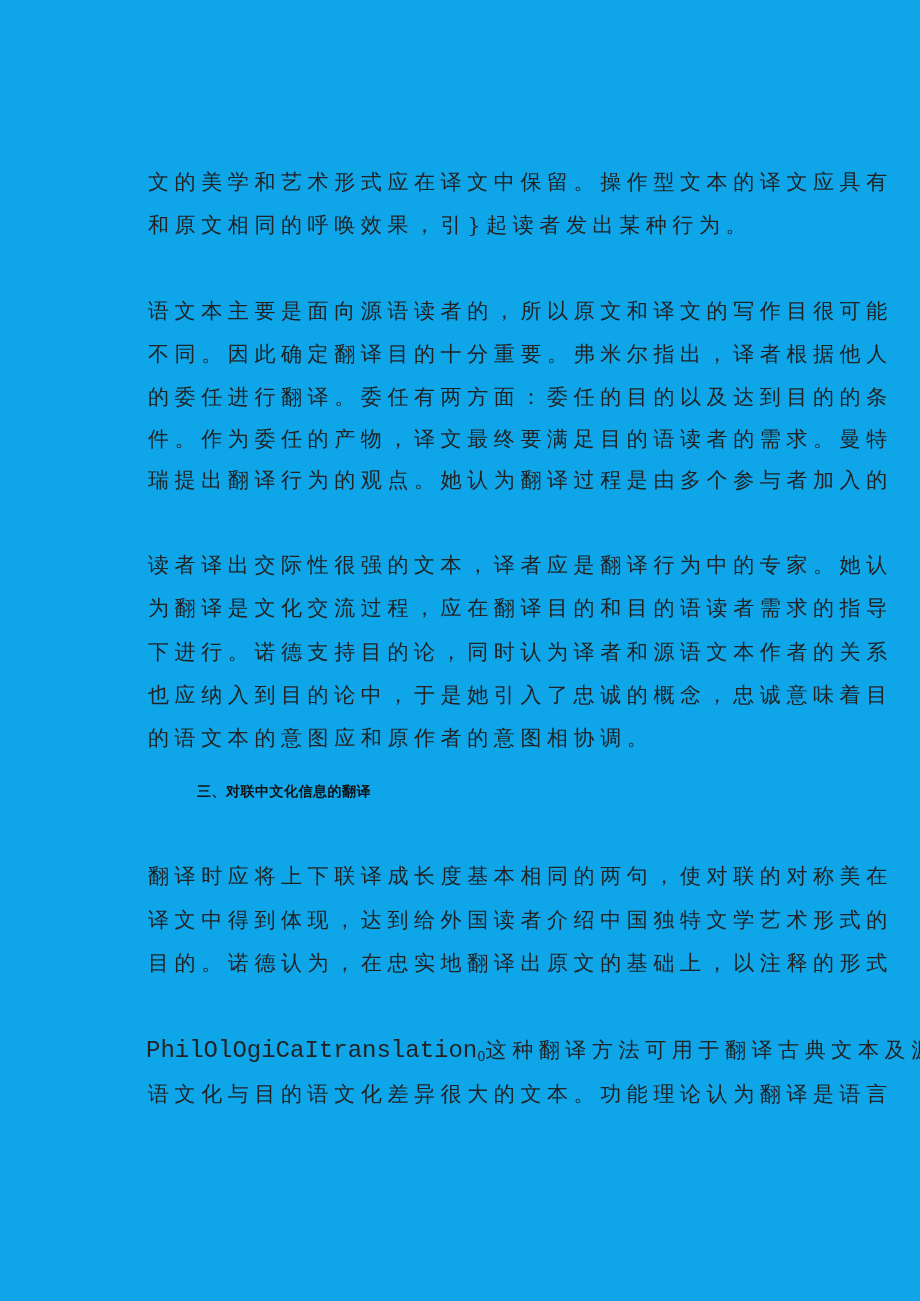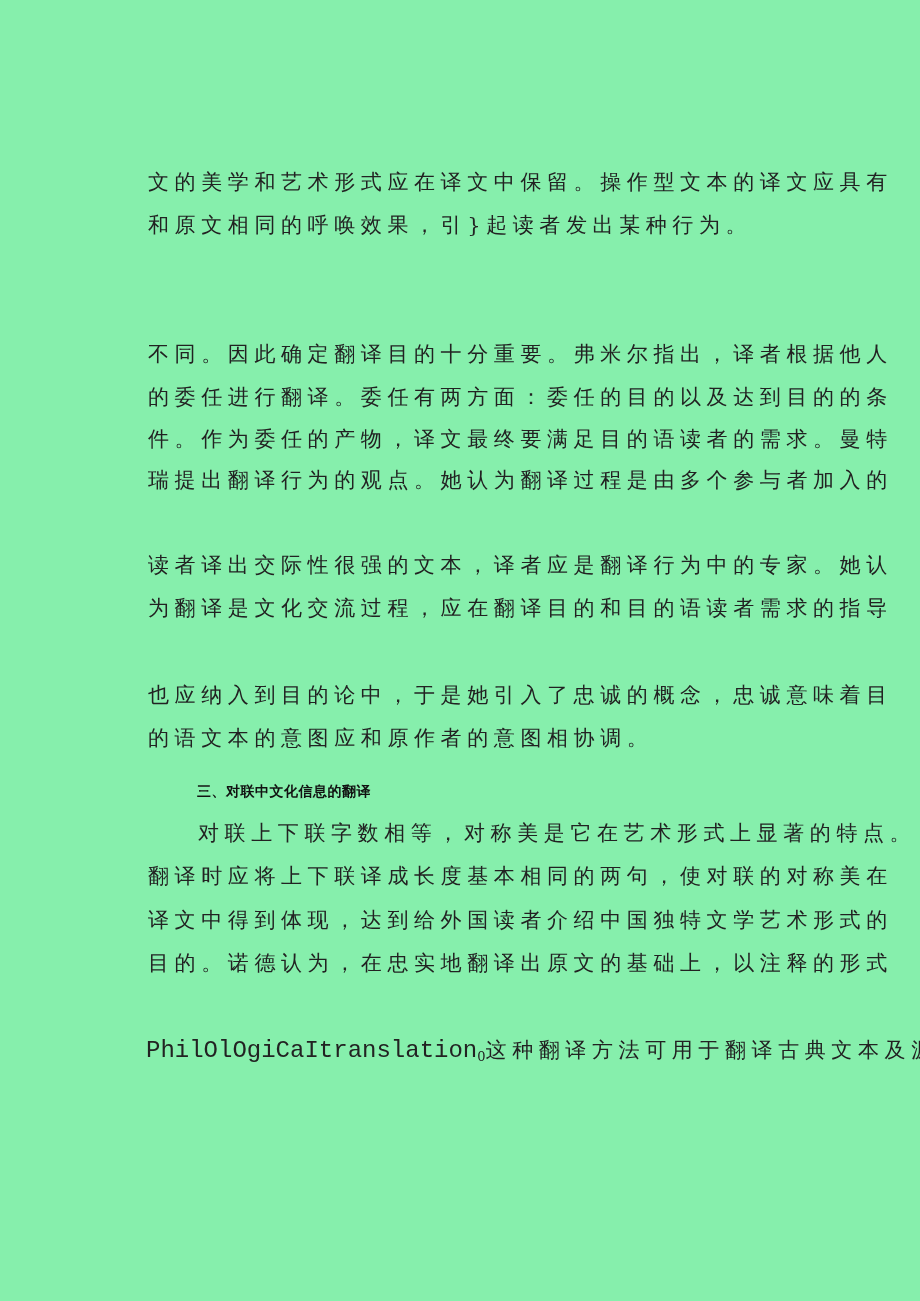--- a/index.html
+++ b/index.html
@@ -13,21 +13,21 @@
       position: relative;
       overflow: hidden;
       color: #1a1a1a;
     }
     .page {
       position: absolute;
       left: 0;
       top: 0;
       width: 920px;
       height: 1301px;
-      background: #86efac;
+      background: #0ea5e9;
     }
     .line {
       position: absolute;
       left: 148px;
       white-space: nowrap;
       font-family: "DejaVu Serif", "Liberation Serif", serif;
       font-size: 21px;
       line-height: 28px;
       height: 28px;
       letter-spacing: 5.6px;
@@ -58,34 +58,36 @@
     }
   </style>
 </head>
 <body>
 
 <div class="page">
 
   <div class="line" style="top:168px;">文的美学和艺术形式应在译文中保留。操作型文本的译文应具有</div>
   <div class="line" style="top:211px;">和原文相同的呼唤效果，引}起读者发出某种行为。</div>
 
+  <div class="line" style="top:297px;">语文本主要是面向源语读者的，所以原文和译文的写作目很可能</div>
   <div class="line" style="top:340px;">不同。因此确定翻译目的十分重要。弗米尔指出，译者根据他人</div>
   <div class="line" style="top:383px;">的委任进行翻译。委任有两方面：委任的目的以及达到目的的条</div>
   <div class="line" style="top:425px;">件。作为委任的产物，译文最终要满足目的语读者的需求。曼特</div>
   <div class="line" style="top:466px;">瑞提出翻译行为的观点。她认为翻译过程是由多个参与者加入的</div>
   <div class="line" style="top:551px;">读者译出交际性很强的文本，译者应是翻译行为中的专家。她认</div>
   <div class="line" style="top:594px;">为翻译是文化交流过程，应在翻译目的和目的语读者需求的指导</div>
+  <div class="line" style="top:638px;">下进行。诺德支持目的论，同时认为译者和源语文本作者的关系</div>
   <div class="line" style="top:681px;">也应纳入到目的论中，于是她引入了忠诚的概念，忠诚意味着目</div>
   <div class="line" style="top:724px;">的语文本的意图应和原作者的意图相协调。</div>
 
   <div class="heading">三、对联中文化信息的翻译</div>
 
-  <div class="line indent" style="top:819px;">对联上下联字数相等，对称美是它在艺术形式上显著的特点。</div>
   <div class="line" style="top:862px;">翻译时应将上下联译成长度基本相同的两句，使对联的对称美在</div>
   <div class="line" style="top:906px;">译文中得到体现，达到给外国读者介绍中国独特文学艺术形式的</div>
   <div class="line" style="top:949px;">目的。诺德认为，在忠实地翻译出原文的基础上，以注释的形式</div>
 
   <div class="line" style="top:1036px; left:146px;">
     <span class="mono-run">PhilOlOgiCaItranslation</span><span class="sub">0</span><span>这种翻译方法可用于翻译古典文本及源</span>
   </div>
 
+  <div class="line" style="top:1080px;">语文化与目的语文化差异很大的文本。功能理论认为翻译是语言</div>
 
 </div>
 
 </body></html>

